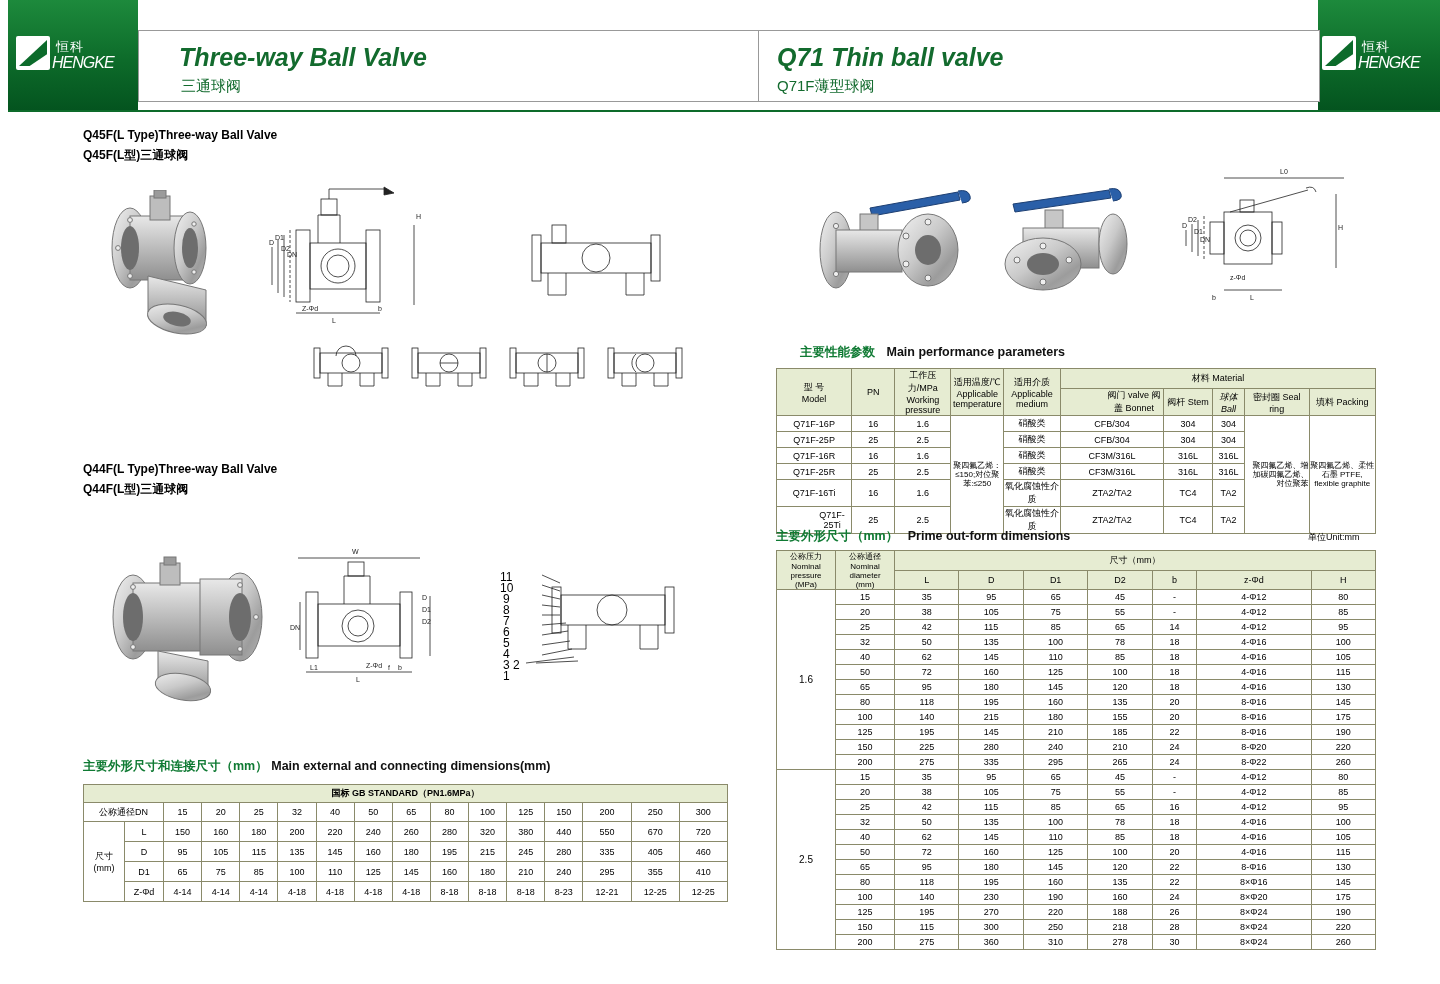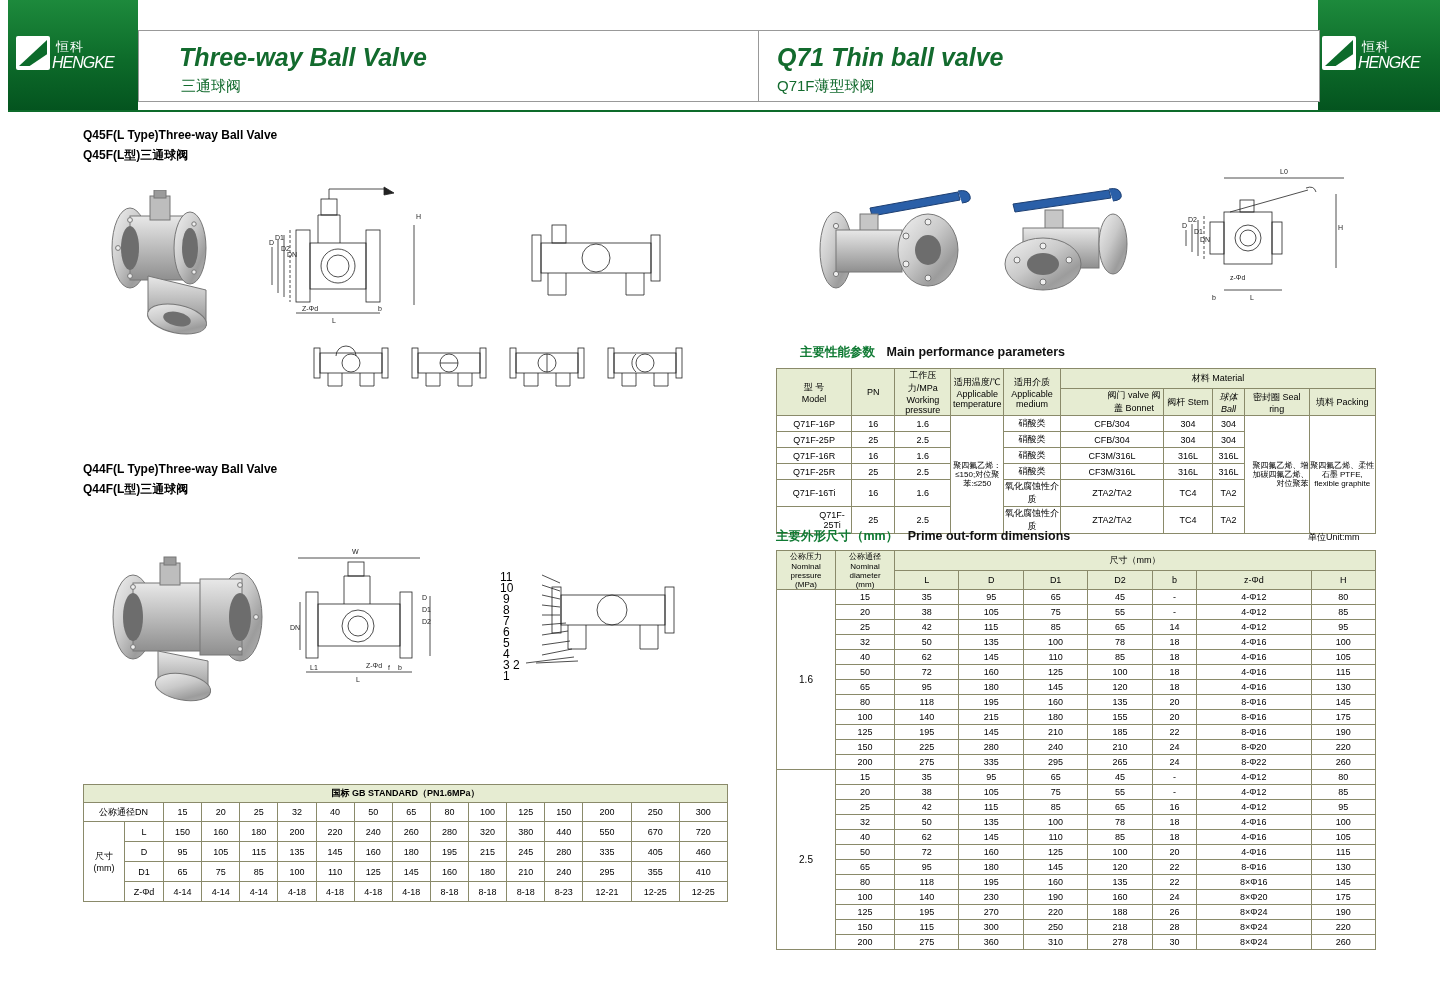--- a/index.html
+++ b/index.html
@@ -271,20 +271,24 @@
   <div class="lbl" style="left:495px;top:592px;">9</div>
   <div class="lbl" style="left:495px;top:603px;">8</div>
   <div class="lbl" style="left:495px;top:614px;">7</div>
   <div class="lbl" style="left:495px;top:625px;">6</div>
   <div class="lbl" style="left:495px;top:636px;">5</div>
   <div class="lbl" style="left:495px;top:647px;">4</div>
   <div class="lbl" style="left:495px;top:658px;">3</div>
   <div class="lbl" style="left:505px;top:658px;">2</div>
   <div class="lbl" style="left:495px;top:669px;">1</div>
 
+  <div style="position:absolute;left:75px;top:758px;font-size:12.5px;font-weight:bold;">
+    <span class="grn" style="color:#0f7a33;">主要外形尺寸和连接尺寸（mm）</span>
+    <span style="color:#111;">Main external and connecting dimensions(mm)</span>
+  </div>
 
   <table id="left-table" style="position:absolute;left:75px;top:784px;width:645px;">
       <tbody>
         <tr>
           <td class="tbl-head" colspan="16" style="height:17px;font-weight:bold;">国标 GB STANDARD（PN1.6MPa）</td>
         </tr>
         <tr>
           <td colspan="2" style="height:18px;width:78px;">公称通径DN</td>
           <td>15</td>
           <td>20</td>

